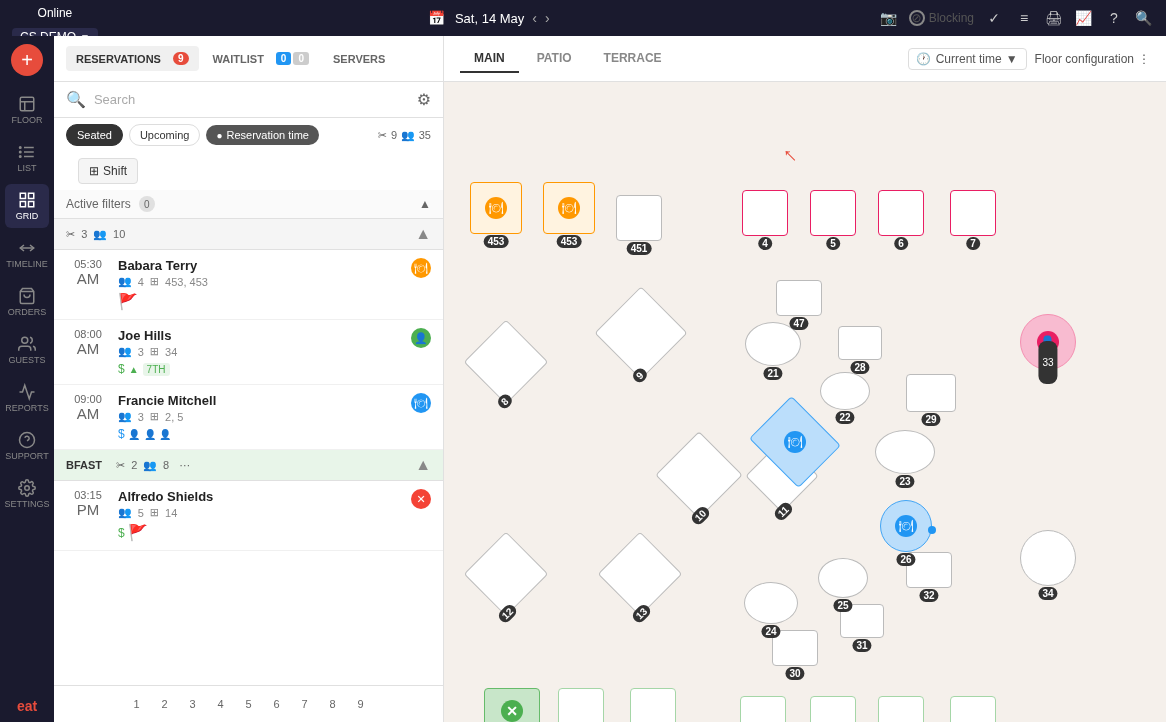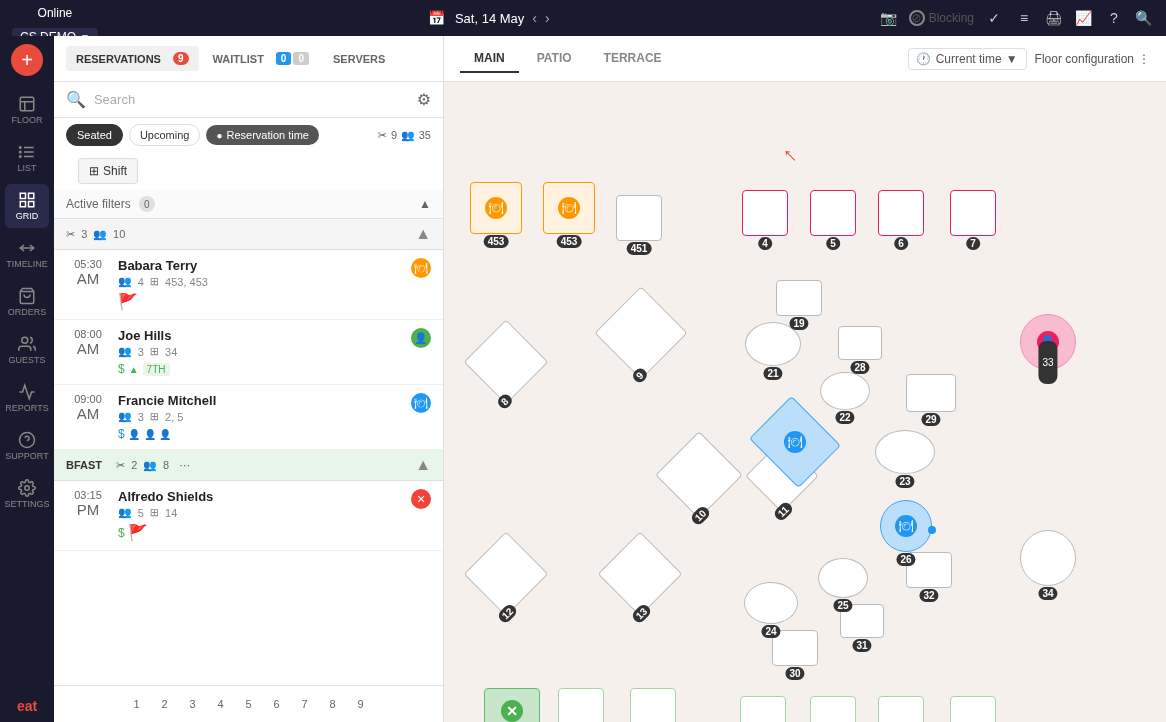--- a/index.html
+++ b/index.html
@@ -507,21 +507,21 @@
         </div>
         <div style="position: absolute; left: 436px; top: 418px; width: 52px; height: 52px; cursor: pointer; display: flex; align-items: center; justify-content: center;">
           <div style="width: 100%; height: 100%; display: flex; align-items: center; justify-content: center; position: relative; border-radius: 50%; border: 1.5px solid rgb(66, 165, 245); background-color: rgb(187, 222, 251);">
             <div style="width:22px;height:22px;background:#2196f3;border-radius:50%;display:flex;align-items:center;justify-content:center;color:white;font-size:12px;">🍽</div>
           </div>
           <div style="position: absolute; font-size: 10px; font-weight: 600; color: white; background-color: rgb(51, 51, 51); border-radius: 8px; padding: 1px 4px; white-space: nowrap; z-index: 2; bottom: -14px; left: 50%; transform: translateX(-50%);">26</div>
           <div style="position: absolute; right: -4px; top: 50%; width: 8px; height: 8px; background: rgb(33, 150, 243); border-radius: 50%;"></div>
         </div>
         <div style="position: absolute; left: 332px; top: 198px; width: 46px; height: 36px; cursor: pointer; display: flex; align-items: center; justify-content: center;">
           <div style="width: 100%; height: 100%; display: flex; align-items: center; justify-content: center; position: relative; border-radius: 4px; border: 1.5px solid rgb(187, 187, 187); background-color: white;"></div>
-          <div style="position: absolute; font-size: 10px; font-weight: 600; color: white; background-color: rgb(51, 51, 51); border-radius: 8px; padding: 1px 4px; white-space: nowrap; z-index: 2; bottom: -14px; left: 50%; transform: translateX(-50%);">19</div>
+          <div style="position: absolute; font-size: 10px; font-weight: 600; color: white; background-color: rgb(51, 51, 51); border-radius: 8px; padding: 1px 4px; white-space: nowrap; z-index: 2; bottom: -14px; left: 50%; transform: translateX(-50%);">47</div>
         </div>
         <div style="position: absolute; left: 394px; top: 244px; width: 44px; height: 34px; cursor: pointer; display: flex; align-items: center; justify-content: center;">
           <div style="width: 100%; height: 100%; display: flex; align-items: center; justify-content: center; position: relative; border-radius: 4px; border: 1.5px solid rgb(187, 187, 187); background-color: white;"></div>
           <div style="position: absolute; font-size: 10px; font-weight: 600; color: white; background-color: rgb(51, 51, 51); border-radius: 8px; padding: 1px 4px; white-space: nowrap; z-index: 2; bottom: -14px; left: 50%; transform: translateX(-50%);">28</div>
         </div>
         <div style="position: absolute; left: 462px; top: 292px; width: 50px; height: 38px; cursor: pointer; display: flex; align-items: center; justify-content: center;">
           <div style="width: 100%; height: 100%; display: flex; align-items: center; justify-content: center; position: relative; border-radius: 4px; border: 1.5px solid rgb(187, 187, 187); background-color: white;"></div>
           <div style="position: absolute; font-size: 10px; font-weight: 600; color: white; background-color: rgb(51, 51, 51); border-radius: 8px; padding: 1px 4px; white-space: nowrap; z-index: 2; bottom: -14px; left: 50%; transform: translateX(-50%);">29</div>
         </div>
         <div style="position: absolute; left: 328px; top: 548px; width: 46px; height: 36px; cursor: pointer; display: flex; align-items: center; justify-content: center;">

